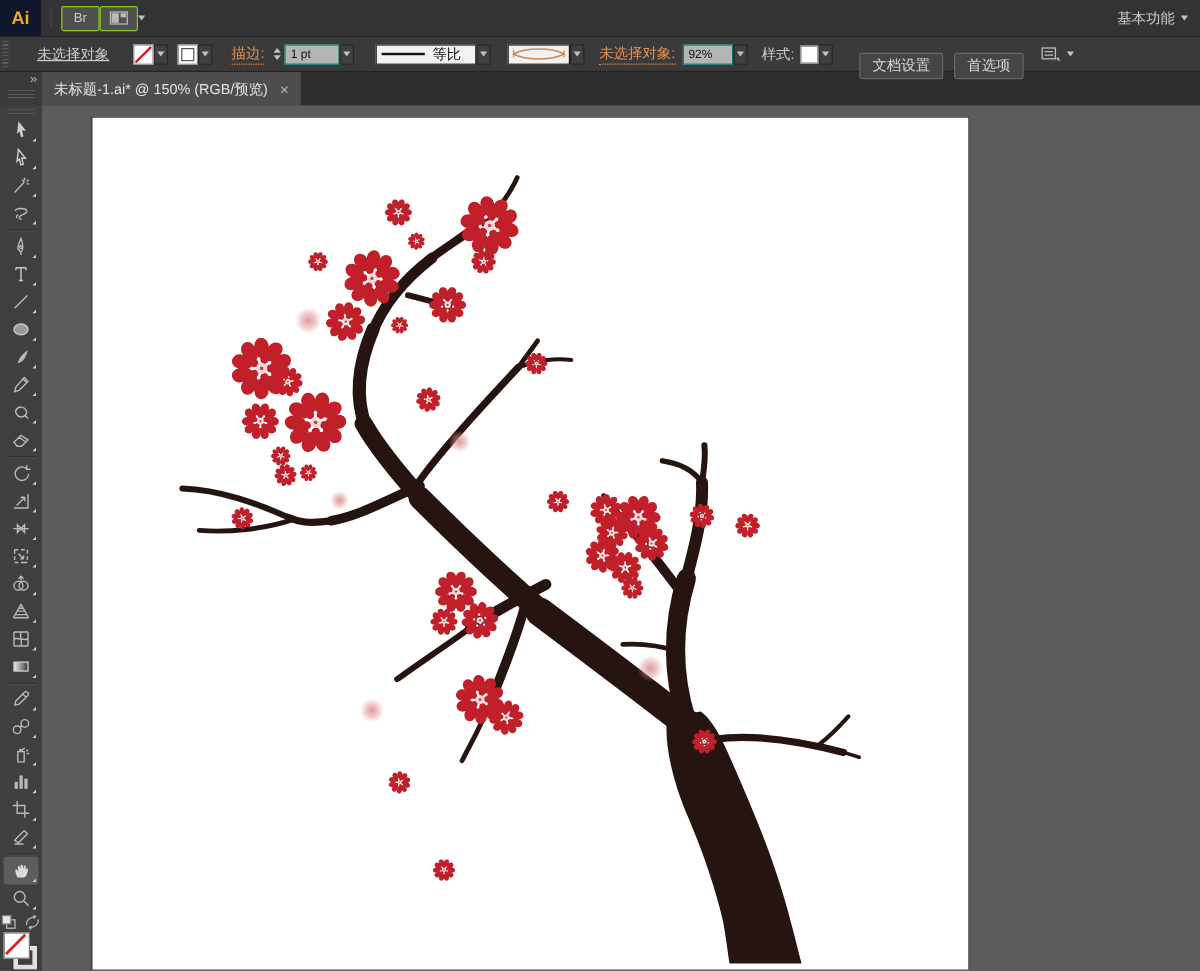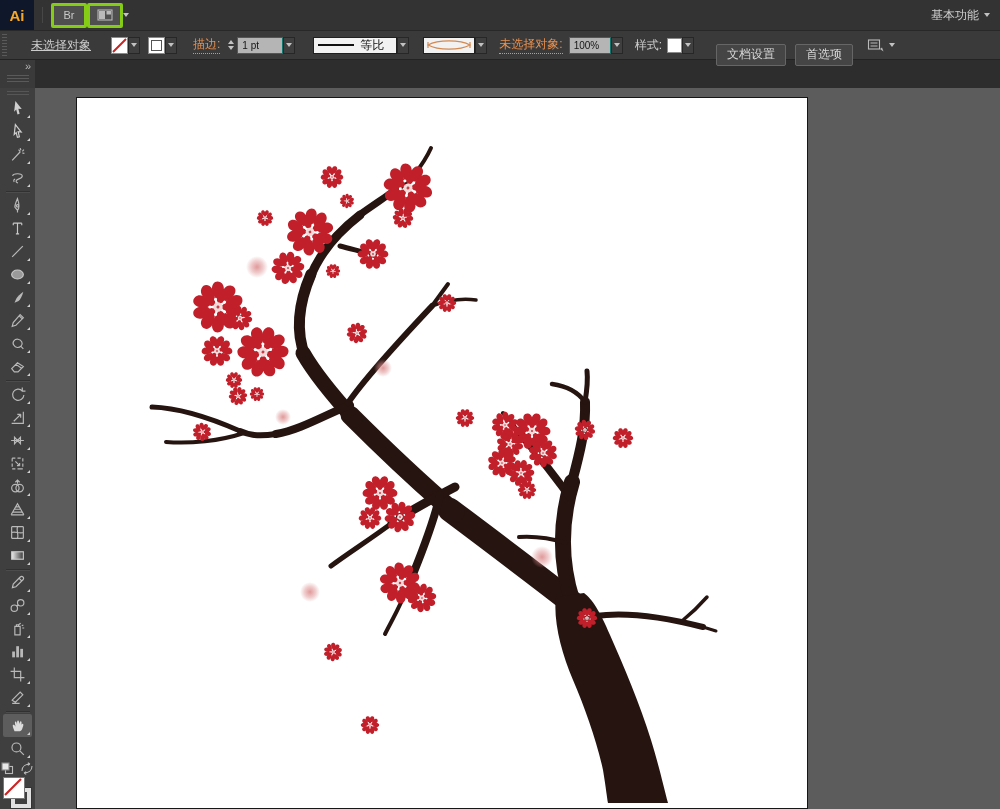--- a/index.html
+++ b/index.html
@@ -7,21 +7,21 @@
        font-family:"Liberation Sans",sans-serif;background:#5c5c5c;user-select:none;}
 
   
   #menubar{height:30px;background:#333333;display:flex;align-items:center;
            color:#cccccc;font-size:12px;}
   #logo{width:34px;height:30px;background:#0f172a;color:#f7a827;font-weight:bold;
         font-size:15px;display:flex;align-items:center;justify-content:center;}
   .menu-item{padding:0 11px;line-height:30px;height:30px;cursor:default;white-space:nowrap;}
   .vdiv{width:1px;height:16px;background:#474747;margin:0 8px;}
   #menubar-right{margin-left:auto;display:flex;align-items:center;padding-right:10px;gap:6px;}
-  .topbtn{min-width:24px;height:19px;background:#4f4f4f;border:3px solid #84cc16;border-radius:2px;
+  .topbtn{min-width:24px;height:19px;background:#4f4f4f;border:1px solid #84cc16;border-radius:2px;
           color:#c9c9c9;font-size:11px;display:flex;align-items:center;justify-content:center;padding:0 3px;}
   .caret{width:0;height:0;border-left:3px solid transparent;border-right:3px solid transparent;
          border-top:4px solid #c2c2c2;display:inline-block;}
   #workspace{display:flex;align-items:center;gap:5px;margin-left:260px;color:#cfcfcf;}
 
   
   #controlbar{height:30px;box-sizing:border-box;background:#3a3a3a;border-top:1px solid #282828;
               border-bottom:1px solid #232323;display:flex;align-items:center;font-size:12px;color:#cccccc;}
   .hgrip{width:5px;height:22px;margin-left:2px;
          background:repeating-linear-gradient(0deg,#5a5a5a 0 1px,transparent 1px 3px);}
@@ -141,21 +141,21 @@
       <svg width="46" height="14" viewBox="0 0 46 14">
         <path d="M2,7 C12,1.5 34,1.5 44,7 C34,12.5 12,12.5 2,7 Z" fill="none" stroke="#d28a52" stroke-width="1.2"></path>
         <path d="M2,4 L2,10 M44,4 L44,10" stroke="#d28a52" stroke-width="1.2"></path>
       </svg>
     </div>
     <div class="caret-btn">
         <span class="caret"></span>
       </div>
 
     <span class="olabel" style="margin-left:10px">未选择对象:</span>
-    <div class="field" style="width:42px;margin-left:6px">100%</div>
+    <div class="field" style="width:42px;margin-left:6px">92%</div>
     <div class="caret-btn">
         <span class="caret"></span>
       </div>
 
     <span class="lab" style="margin-left:10px">样式:</span>
     <div class="cswatch" style="width:15px;height:15px;margin-left:5px"></div>
     <div class="caret-btn">
         <span class="caret"></span>
       </div>
 
@@ -167,20 +167,24 @@
       <path d="M3.5,5 h7 M3.5,8 h7" stroke="#b9b9b9"></path>
       <path d="M13,11 L16.5,13.5 L15,9.5 Z" fill="#b9b9b9"></path>
     </svg>
     <span class="caret" style="margin-left:4px"></span>
   </div>
 
   <div id="tabbar">
     <div id="tab-left">
       <span id="collapse">»</span>
       <div id="toolgrip"></div>
+    </div>
+    <div class="tab">
+      <span>未标题-1.ai* @ 150% (RGB/预览)</span>
+      <span class="tab-close">×</span>
     </div>
   </div>
 
   <div id="main">
     <div id="toolbar">
 
       <div id="toolgrip2" class="" style="width: 22px; height: 6px; margin: 3px 0px 2px; background: repeating-linear-gradient(rgb(86, 86, 86) 0px, rgb(86, 86, 86) 1px, rgb(63, 63, 63) 1px, rgb(63, 63, 63) 3px);"></div>
         <div class="tool fly">
           <svg class="ticon" width="17" height="17" viewBox="0 0 16 16">
             <path d="M6,1 L12,8.5 L8.8,8.2 L10,13 L8,13.6 L6.8,9 L4.8,11 Z" fill="#cfcfcf"></path>

